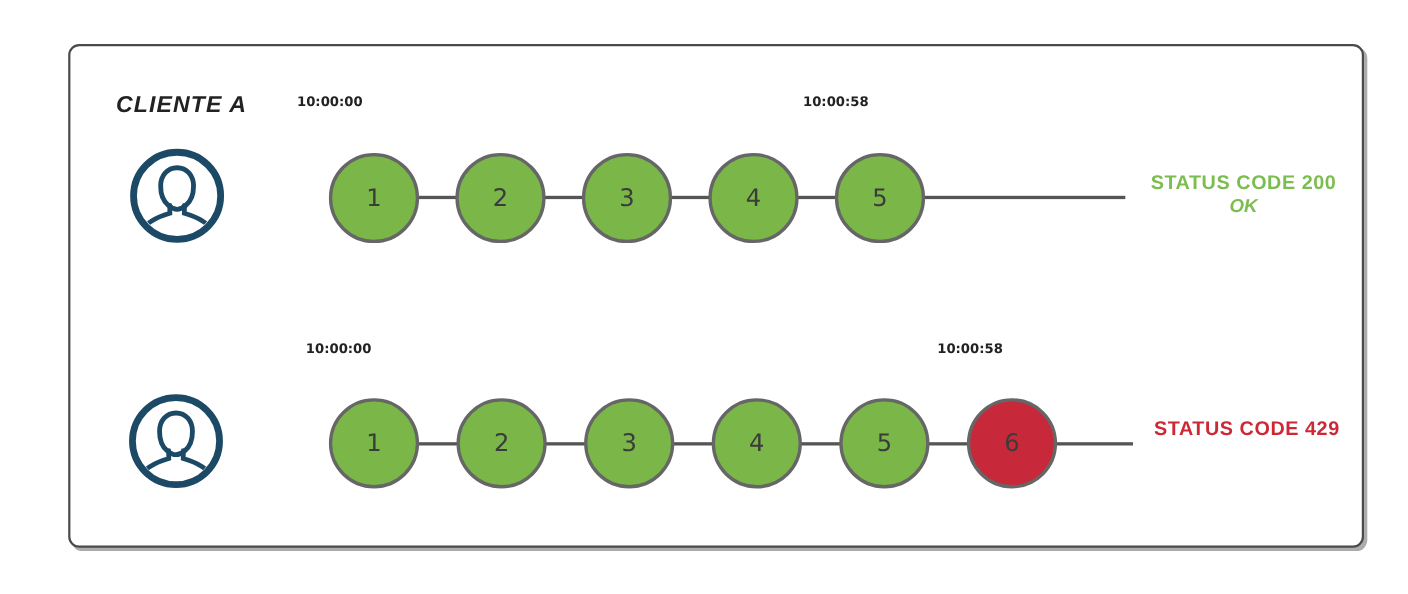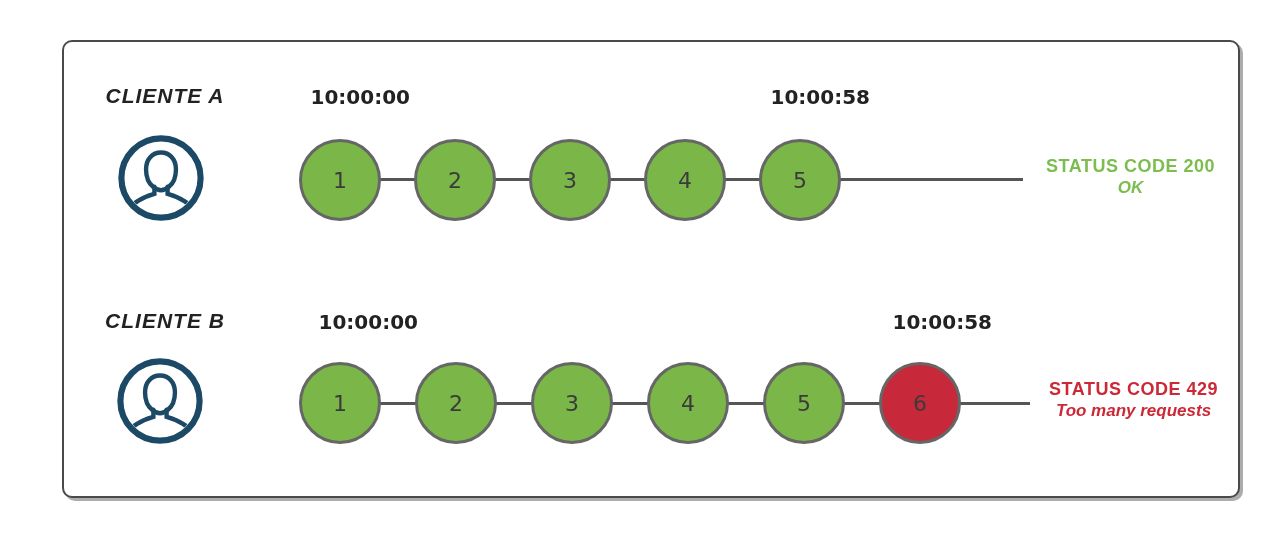--- a/index.html
+++ b/index.html
@@ -28,22 +28,22 @@
     text-align: center;
     font-size: 21px;
     font-weight: bold;
     font-style: italic;
     letter-spacing: 1px;
     color: var(--label-text, #222222);
   }
   .timestamp {
     position: absolute;
     width: 140px;
-    text-align: right;
-    font-size: 20px;
+    text-align: left;
+    font-size: 12px;
     font-weight: bold;
     color: var(--label-text, #222222);
     font-family: "DejaVu Sans", sans-serif;
   }
 
   .user-icon-box { position: absolute; width: 88px; height: 88px; }
 
   .timeline-line {
     position: absolute;
     height: 3px;
@@ -111,21 +111,20 @@
   <div class="request-circle" style="left:414px; top:139px;">2</div>
   <div class="request-circle" style="left:529px; top:139px;">3</div>
   <div class="request-circle" style="left:644px; top:139px;">4</div>
   <div class="request-circle" style="left:759px; top:139px;">5</div>
 
   <div class="status-text status-ok" style="left:1028px; top:155px; width:205px;">
     <div class="line1">STATUS CODE 200</div>
     <div class="line2">OK</div>
   </div>
 
-  <div class="client-label" style="left:80px; top:309px;">CLIENTE B</div>
 
   <div class="timestamp" style="left:278px; top:310px;">10:00:00</div>
 
   <div class="timestamp" style="left:852px; top:310px;">10:00:58</div>
 
   <div class="user-icon-box" style="left:116px; top:357px;">
     <svg width="88" height="88" viewBox="0 0 100 100">
       <defs>
           <clipPath id="clipB">
             <circle cx="50" cy="50" r="41"></circle>
@@ -144,15 +143,14 @@
 
   <div class="request-circle" style="left:299px; top:362px;">1</div>
   <div class="request-circle" style="left:415px; top:362px;">2</div>
   <div class="request-circle" style="left:531px; top:362px;">3</div>
   <div class="request-circle" style="left:647px; top:362px;">4</div>
   <div class="request-circle" style="left:763px; top:362px;">5</div>
   <div class="request-circle blocked" style="left:879px; top:362px;">6</div>
 
   <div class="status-text status-err" style="left:1026px; top:378px; width:215px;text-align:center;">
     <div class="line1">STATUS CODE 429</div>
-    <div class="line2">Too many requests</div>
   </div>
 </div>
 
 </body></html>

